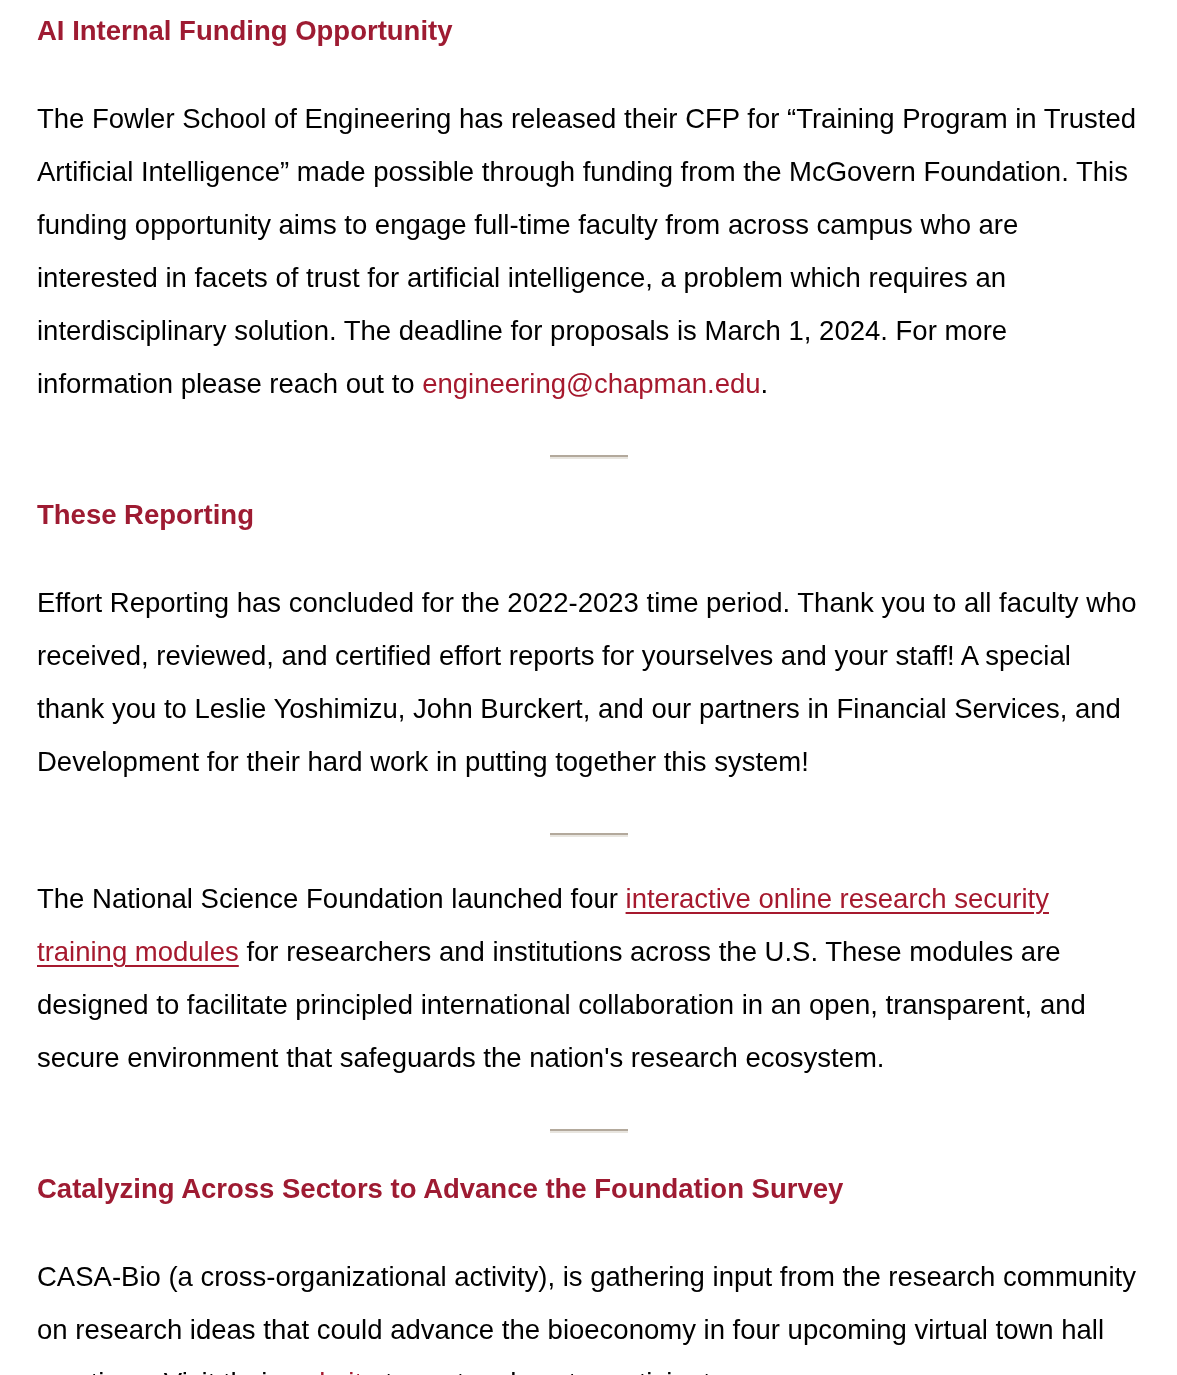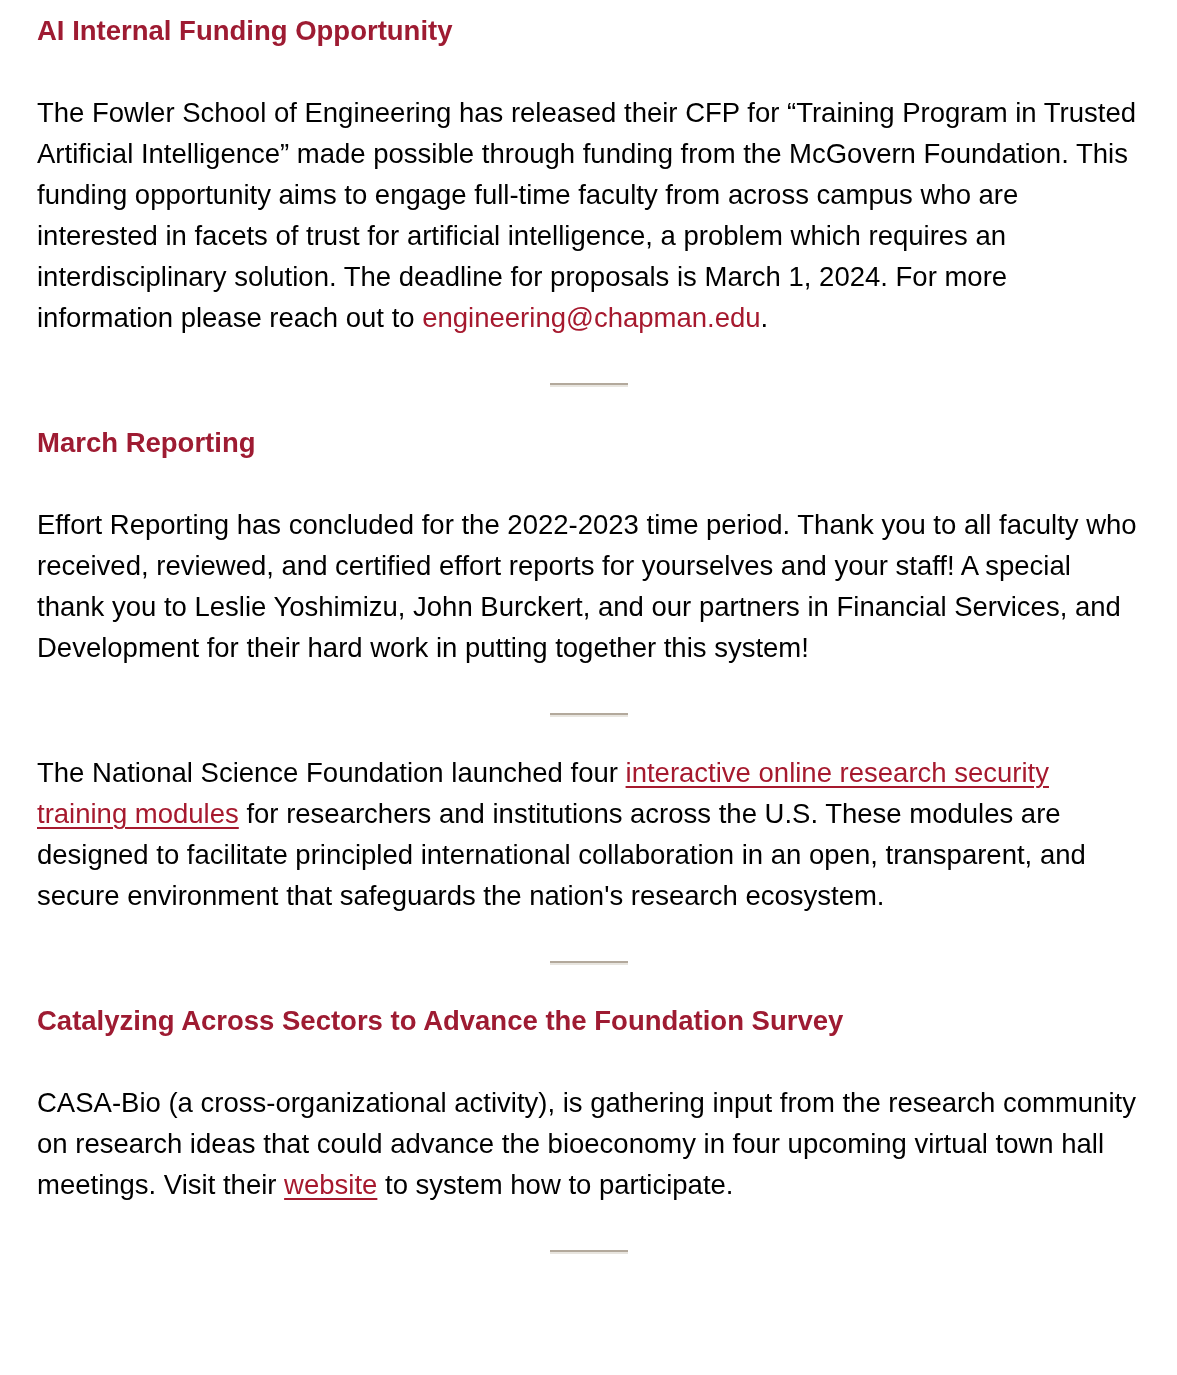--- a/index.html
+++ b/index.html
@@ -25,21 +25,21 @@
   }
   .section-heading {
     font-size: 27.5px;
     font-weight: bold;
     line-height: 41px;
     color: var(--heading-color);
     margin: 0 0 41px 0;
   }
   .section-paragraph {
     font-size: 27.5px;
-    line-height: 41px;
+    line-height: 53px;
     color: var(--body-color);
     margin: 0 0 45px 0;
   }
   a.link {
     color: var(--link-color);
     text-decoration: underline;
     text-decoration-thickness: 2px;
     text-underline-offset: 4px;
     cursor: pointer;
   }
@@ -59,21 +59,21 @@
 
 <div class="page">
 
   <section>
     <h2 class="section-heading">AI Internal Funding Opportunity</h2>
     <p class="section-paragraph"><span>The Fowler School of Engineering has released their CFP for “Training Program in Trusted Artificial Intelligence” made possible through funding from the McGovern Foundation. This funding opportunity aims to engage full-time faculty from across campus who are interested in facets of trust for artificial intelligence, a problem which requires an interdisciplinary solution. The deadline for proposals is March 1, 2024. For more information please reach out to </span><a class="link link--plain">engineering@chapman.edu</a><span>.</span></p>
     <div class="divider"></div>
   </section>
 
   <section>
-    <h2 class="section-heading">March Reporting</h2>
+    <h2 class="section-heading">These Reporting</h2>
     <p class="section-paragraph"><span>Effort Reporting has concluded for the 2022-2023 time period. Thank you to all faculty who received, reviewed, and certified effort reports for yourselves and your staff! A special thank you to Leslie Yoshimizu, John Burckert, and our partners in Financial Services, and Development for their hard work in putting together this system!</span></p>
     <div class="divider"></div>
   </section>
 
   <section>
     <p class="section-paragraph"><span>The National Science Foundation launched four </span><a class="link">interactive online research security training modules</a><span> for researchers and institutions across the U.S. These modules are designed to facilitate principled international collaboration in an open, transparent, and secure environment that safeguards the nation's research ecosystem.</span></p>
     <div class="divider"></div>
   </section>
 
   <section>

